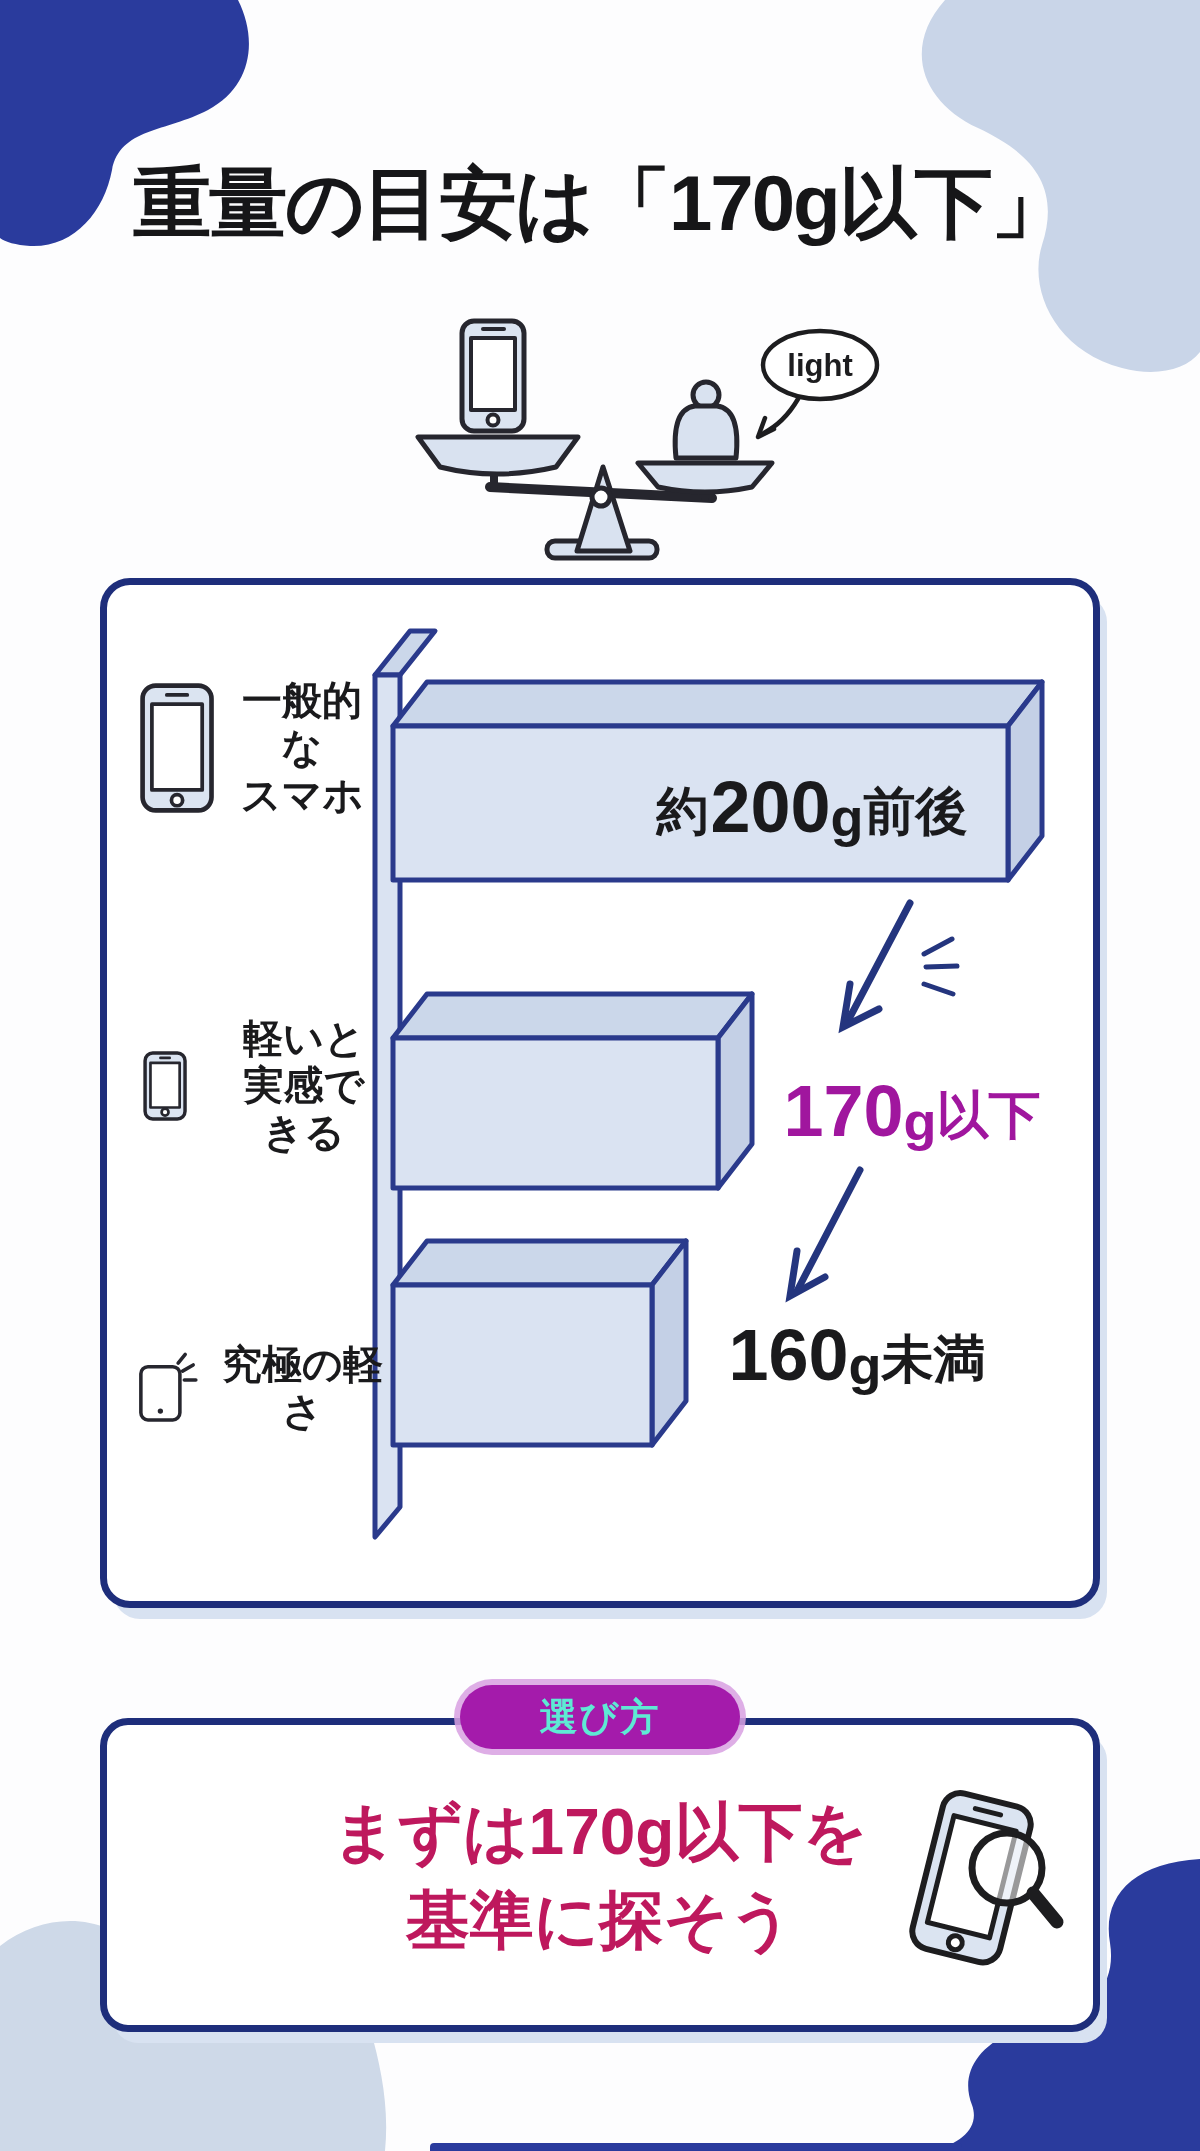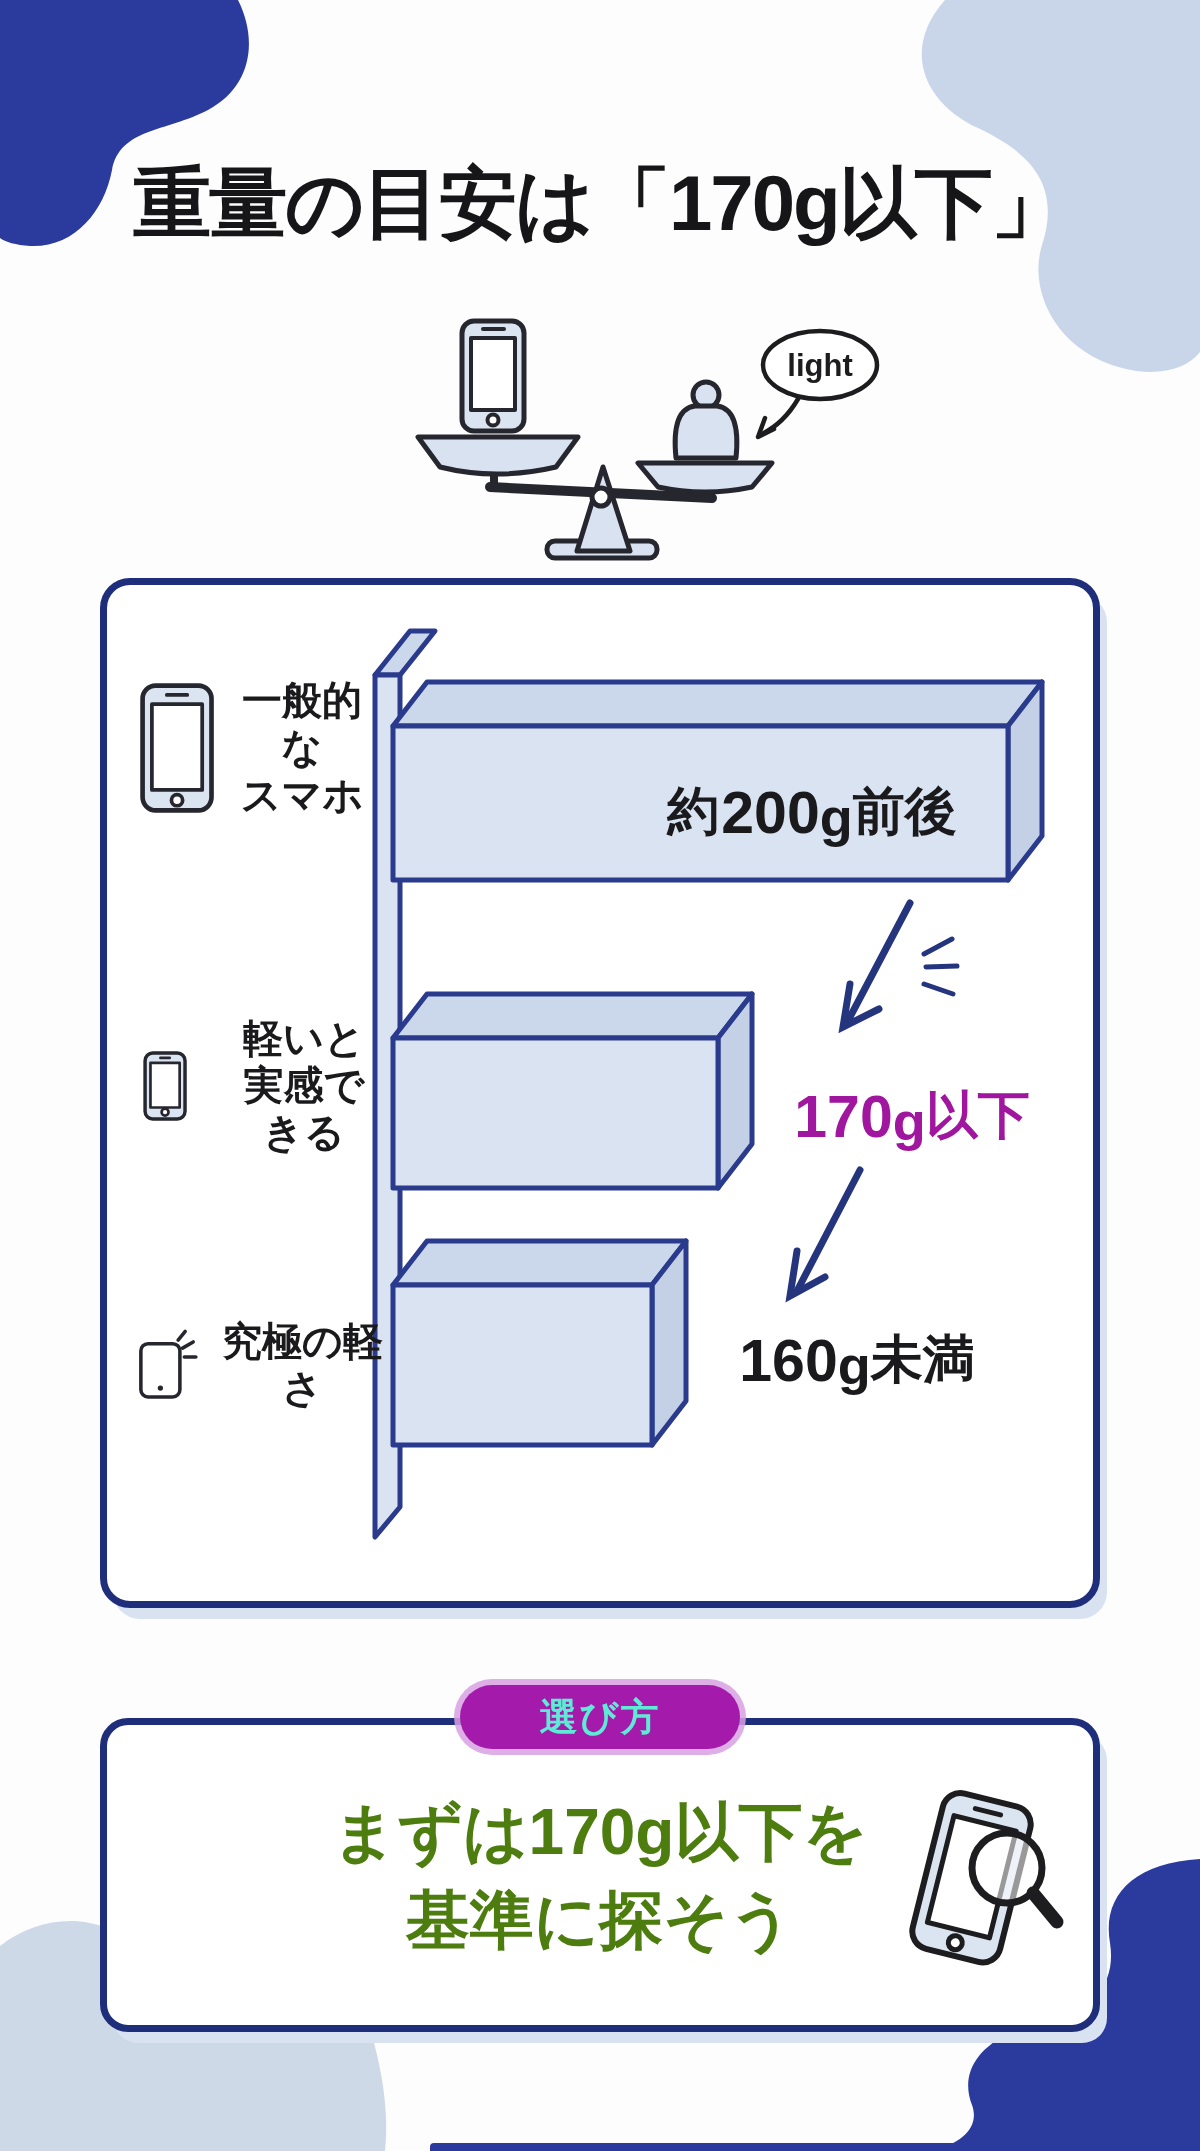--- a/index.html
+++ b/index.html
@@ -25,40 +25,40 @@
   .chart-svg{position:absolute;left:0;top:0;}
   .chart-label{
     position:absolute;display:flex;flex-direction:row;align-items:center;
     gap:10px;font-weight:800;font-size:40px;line-height:1.18;text-align:center;
     color:#1A1A1C;z-index:2;
   }
   .value-row{
     position:absolute;display:flex;align-items:flex-end;justify-content:center;
     z-index:2;white-space:nowrap;
   }
-  .v-big{font-size:59px;font-weight:800;line-height:0.82;}
+  .v-big{font-size:72px;font-weight:800;line-height:0.82;}
   .v-small{font-size:52px;font-weight:800;line-height:0.9;margin-bottom:2px;}
   .v-g{font-size:54px;font-weight:800;line-height:0.95;margin-bottom:-6px;}
   .v-prefix{margin-right:2px;}
   .value-1,.value-3{color:#1A1A1C;}
   .value-2{color:#A0169E;}
   .footer-box{
     position:absolute;left:100px;top:1718px;width:1000px;height:314px;
     box-sizing:border-box;border:7px solid #1E2E7B;border-radius:28px;
     background:#fff;box-shadow:10px 14px 0 -3px #D8E2F1;
   }
   .badge{
     position:absolute;left:460px;top:1685px;width:280px;height:64px;
     background:#A41BAB;border-radius:34px;display:flex;align-items:center;
     justify-content:center;color:#5eead4;font-size:38px;font-weight:800;
     box-shadow:0 0 0 6px rgba(216,160,226,0.85);z-index:3;letter-spacing:2px;
   }
   .footer-text{
     position:absolute;left:210px;top:1788px;width:780px;text-align:center;
-    font-size:64px;font-weight:800;line-height:1.38;color:#4d7c0f;z-index:2;
+    font-size:64px;font-weight:800;line-height:1.38;color:#be185d;z-index:2;
   }
   .footer-icon{position:absolute;left:885px;top:1780px;z-index:2;}
   .bottom-bar{
     position:absolute;left:430px;top:2143px;width:532px;height:8px;
     background:#2A3B9D;border-radius:4px 4px 0 0;
   }
 </style>
 </head>
 <body>
 
@@ -185,21 +185,21 @@
             <path d="M24,9.5 L36,9.5" stroke-width="3.5"></path>
             <circle cx="30" cy="80" r="4.5" fill="#FFFFFF" stroke-width="3.5"></circle>
           </g>
         </svg>
         <div>
           <div>軽いと</div>
           <div>実感できる</div>
         </div>
       </div>
 
-      <div class="chart-label" style="left:25px;top:733px;width:260px;text-align:center;">
+      <div class="chart-label" style="left:25px;top:756px;width:260px;text-align:center;">
         <svg width="80" height="80" viewBox="0 0 80 80">
           <g stroke="#26262E" stroke-linejoin="round" stroke-linecap="round" fill="none">
             <rect x="10" y="16" width="44" height="60" rx="8" fill="#FFFFFF" stroke-width="4"></rect>
             <circle cx="32" cy="66" r="3" fill="#26262E" stroke="none"></circle>
             <path d="M52,12 L60,2" stroke-width="4"></path>
             <path d="M57,21 L69,14" stroke-width="4"></path>
             <path d="M59,31 L72,31" stroke-width="4"></path>
           </g>
         </svg>
         <div>究極の軽さ</div>

